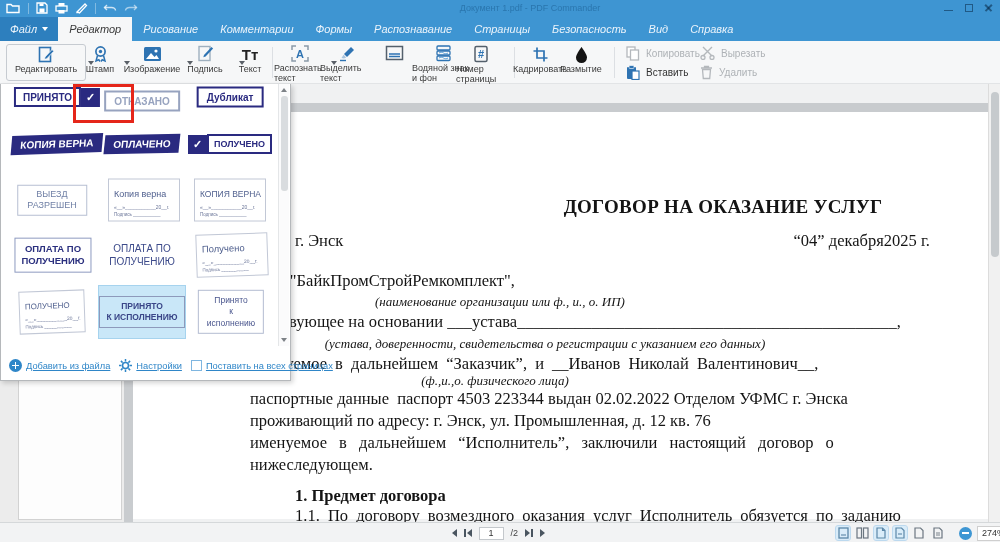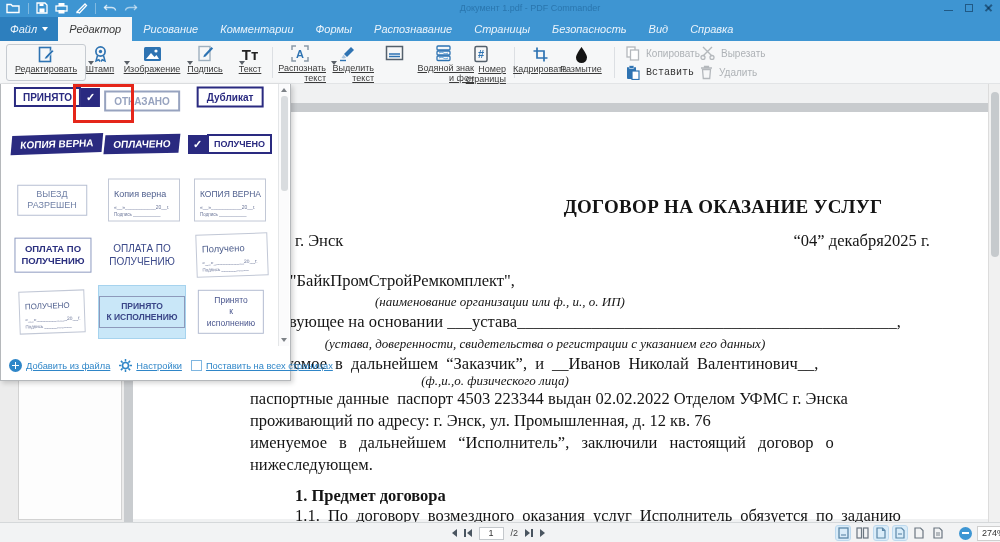--- a/index.html
+++ b/index.html
@@ -24,28 +24,28 @@
   .tab { display:flex; align-items:center; padding:0 11px; font-size:11px; color:#eaf3fb; cursor:default; white-space:nowrap;font-style:italic; }
   .tab-file { background:#2d7fbe; gap:5px; padding:0 10px; }
   .tab-active { background:#f6f7f8; color:#3a3a3a; }
   .caret { width:0; height:0; border-left:3.5px solid transparent; border-right:3.5px solid transparent; border-top:4px solid #fff; }
   .caret-dark { border-top-color:#5a6068; }
 
   
   .ribbon { position:absolute; left:0; top:41px; width:1000px; height:43px; background:#f6f7f8; border-bottom:1px solid #e2e4e6; }
   .rbtn { position:absolute; top:2px; height:39px; display:flex; flex-direction:column; align-items:center; justify-content:flex-start; cursor:default; }
   .rbtn .ric { height:18px; display:flex; align-items:center; justify-content:center; margin-top:2px; }
-  .rlabel { font-size:9px; line-height:1.08; color:#3a3a3a; text-align:right; margin-top:2px; white-space:normal;text-decoration:underline; }
+  .rlabel { font-size:9px; line-height:1.08; color:#3a3a3a; text-align:left; margin-top:2px; white-space:normal; }
   .rsep { position:absolute; top:6px; width:1px; height:31px; background:#dcdfe3; }
   .editbox { position:absolute; left:6px; top:3px; width:80px; height:37px; border:1px solid #c6cbd1; border-radius:3px; }
   .rcaret { position:absolute; top:20px; }
   .redbox { position:absolute; left:73px; top:43px; width:61px; height:39px; border:3px solid #e5261a; z-index:40; pointer-events:none; }
   .cliprow { position:absolute; display:flex; align-items:center; gap:6px; }
   .cliplabel { font-size:10px; color:#aeb2b6; }
-  .cliplabel-on { color:#333;font-family:Liberation Mono, monospace; }
+  .cliplabel-on { color:#333; }
   .ticon-glyph { font-size:15px; font-weight:bold; color:#222; }
 
   
   .panel { position:absolute; left:0; top:84px; width:291px; height:297px; background:#fff; border:1px solid #b5b8bb; border-top:none; box-shadow:2px 2px 5px rgba(0,0,0,.18); z-index:30; }
   .pcell { position:absolute; transform:translate(-50%,-50%); display:flex; align-items:center; justify-content:center; cursor:pointer; }
   .st-filled { background:#2a2a80; color:#fff; font-weight:bold; font-size:10px; padding:4px 9px; white-space:nowrap; }
   .st-outline { background:#fff; border:2px solid #2a2a80; color:#2a2a80; font-weight:bold; font-size:10px; padding:3px 8px; white-space:nowrap; }
   .st-outline-gray { border-color:#97a3bf; color:#97a3bf;margin-top:8px; }
   .chk { width:19px; height:19px; background:#2a2a80; color:#fff; font-size:11px; font-weight:bold; display:flex; align-items:center; justify-content:center; }
   .st-2line { border:1px solid #b6bfd2; color:#7181a6; font-size:9px; text-align:center; padding:3px 9px; line-height:1.25; background:#fff; }

